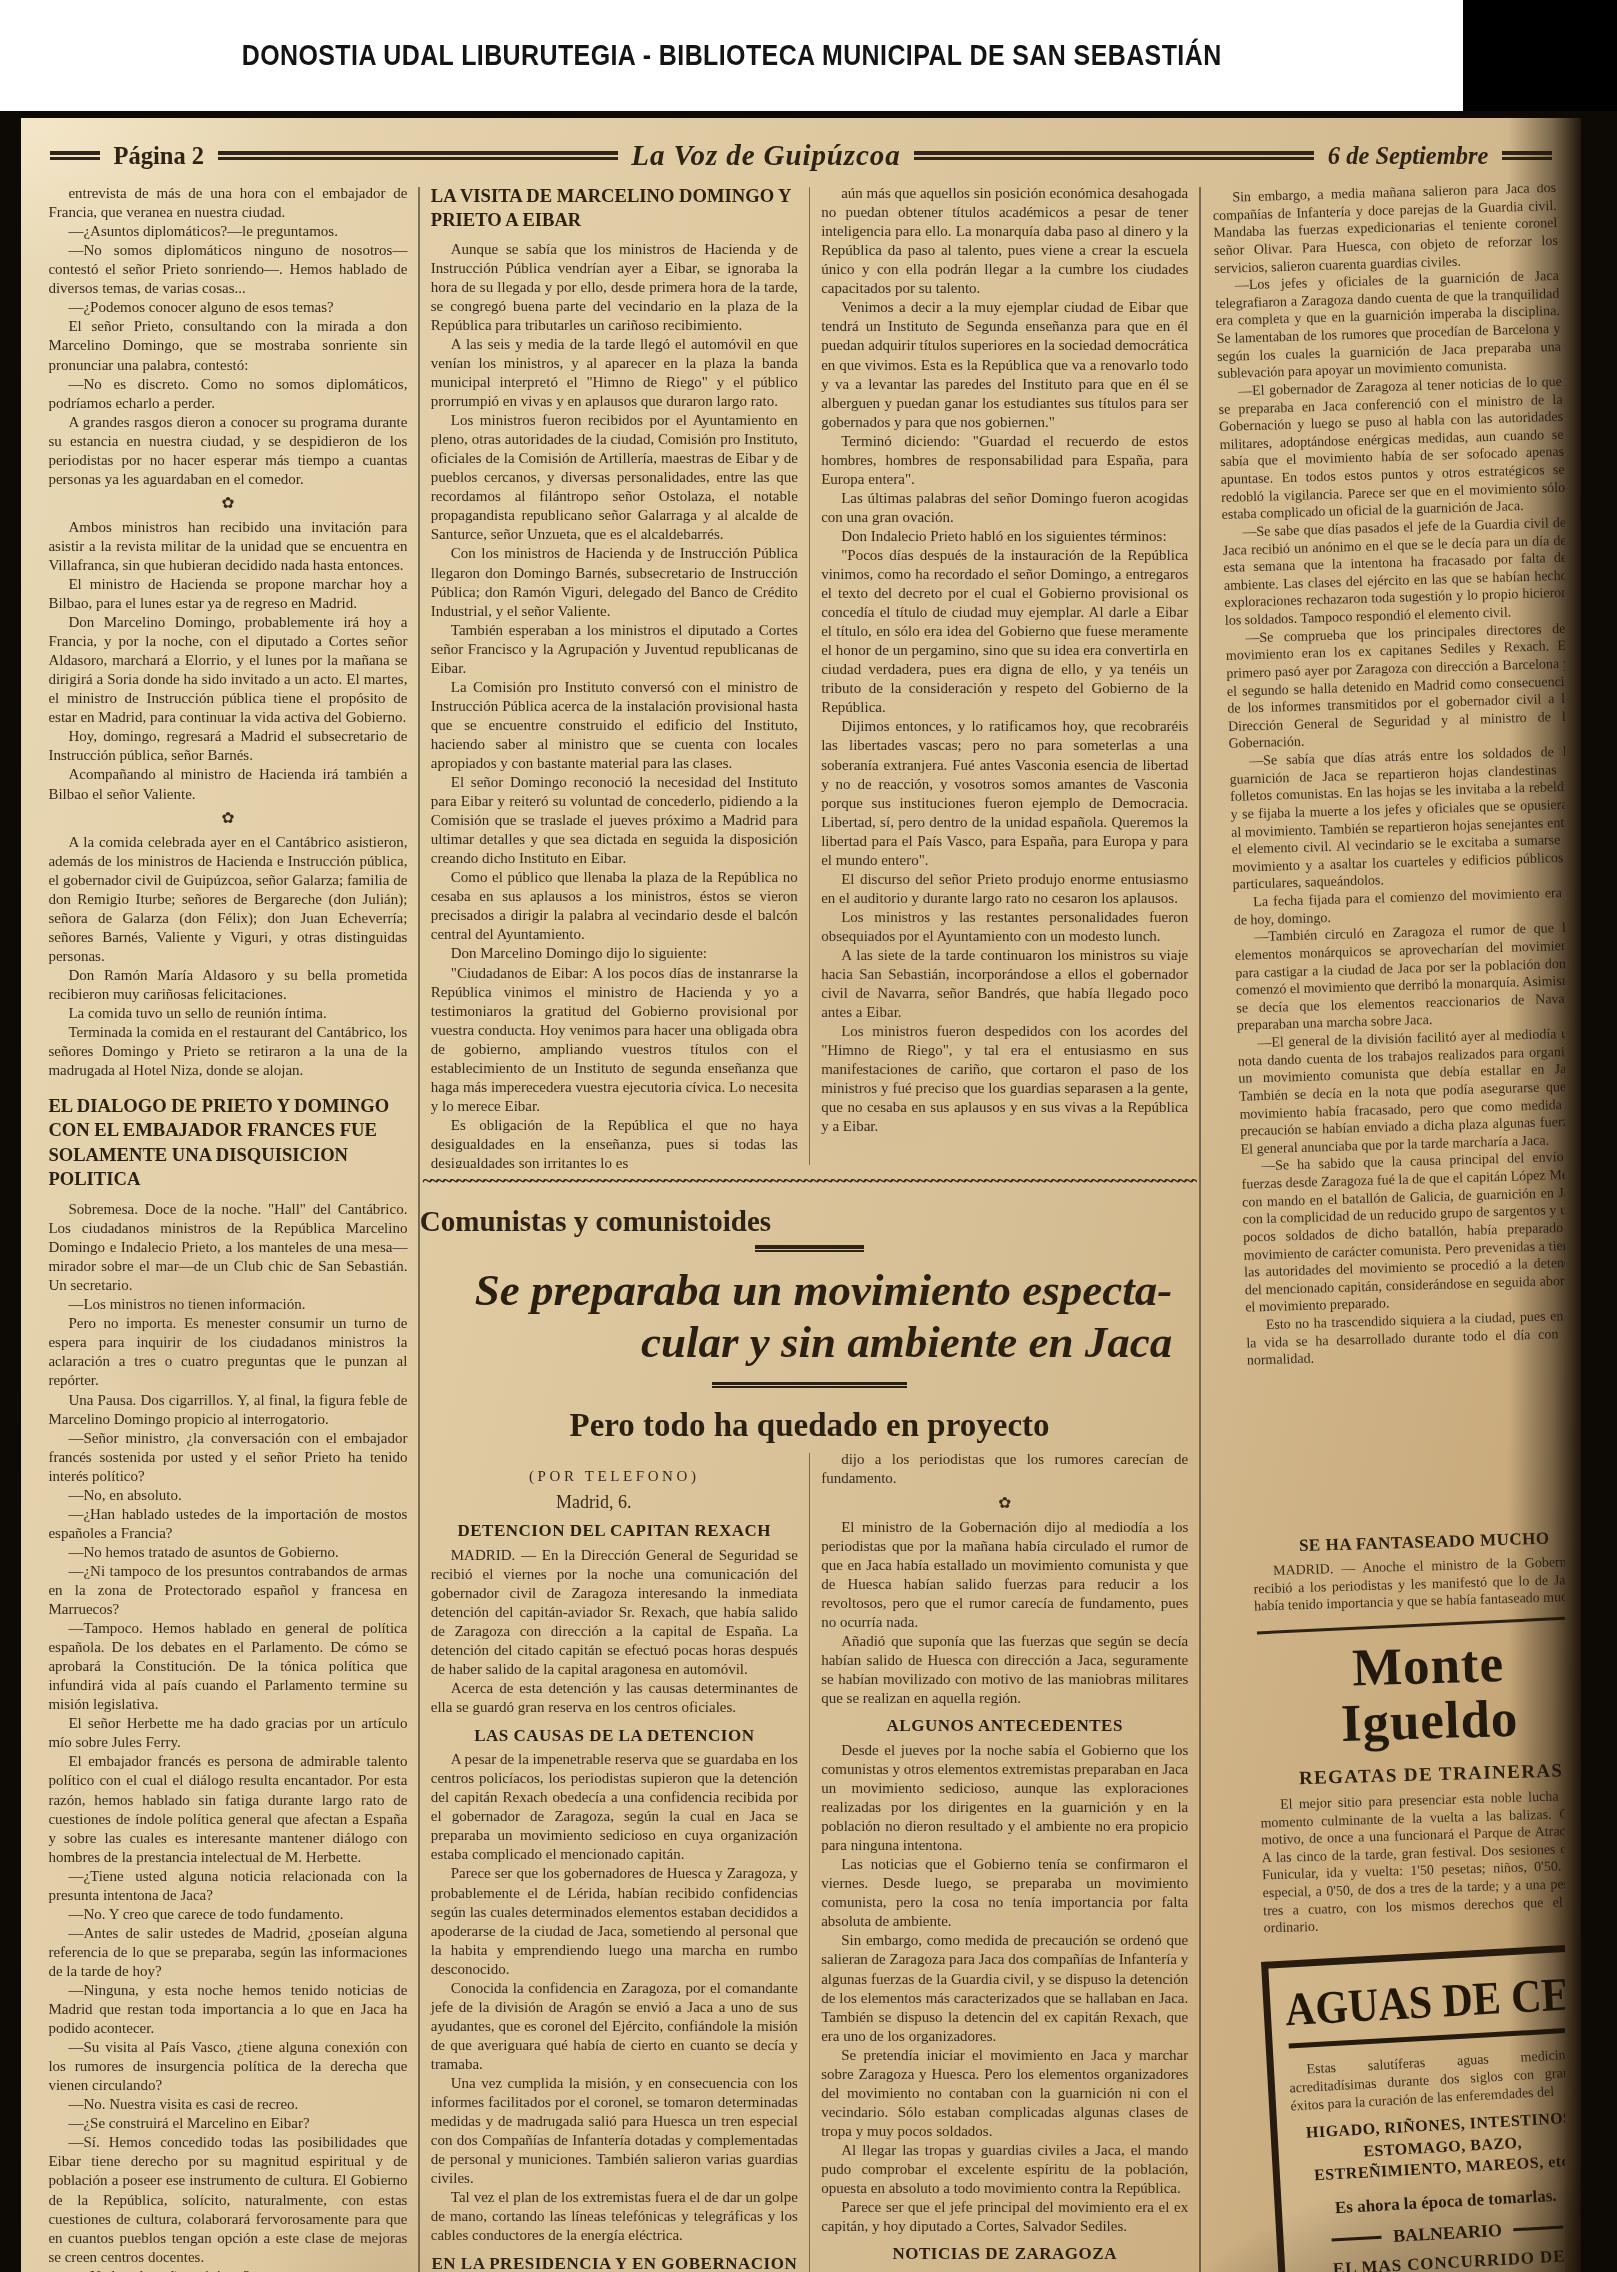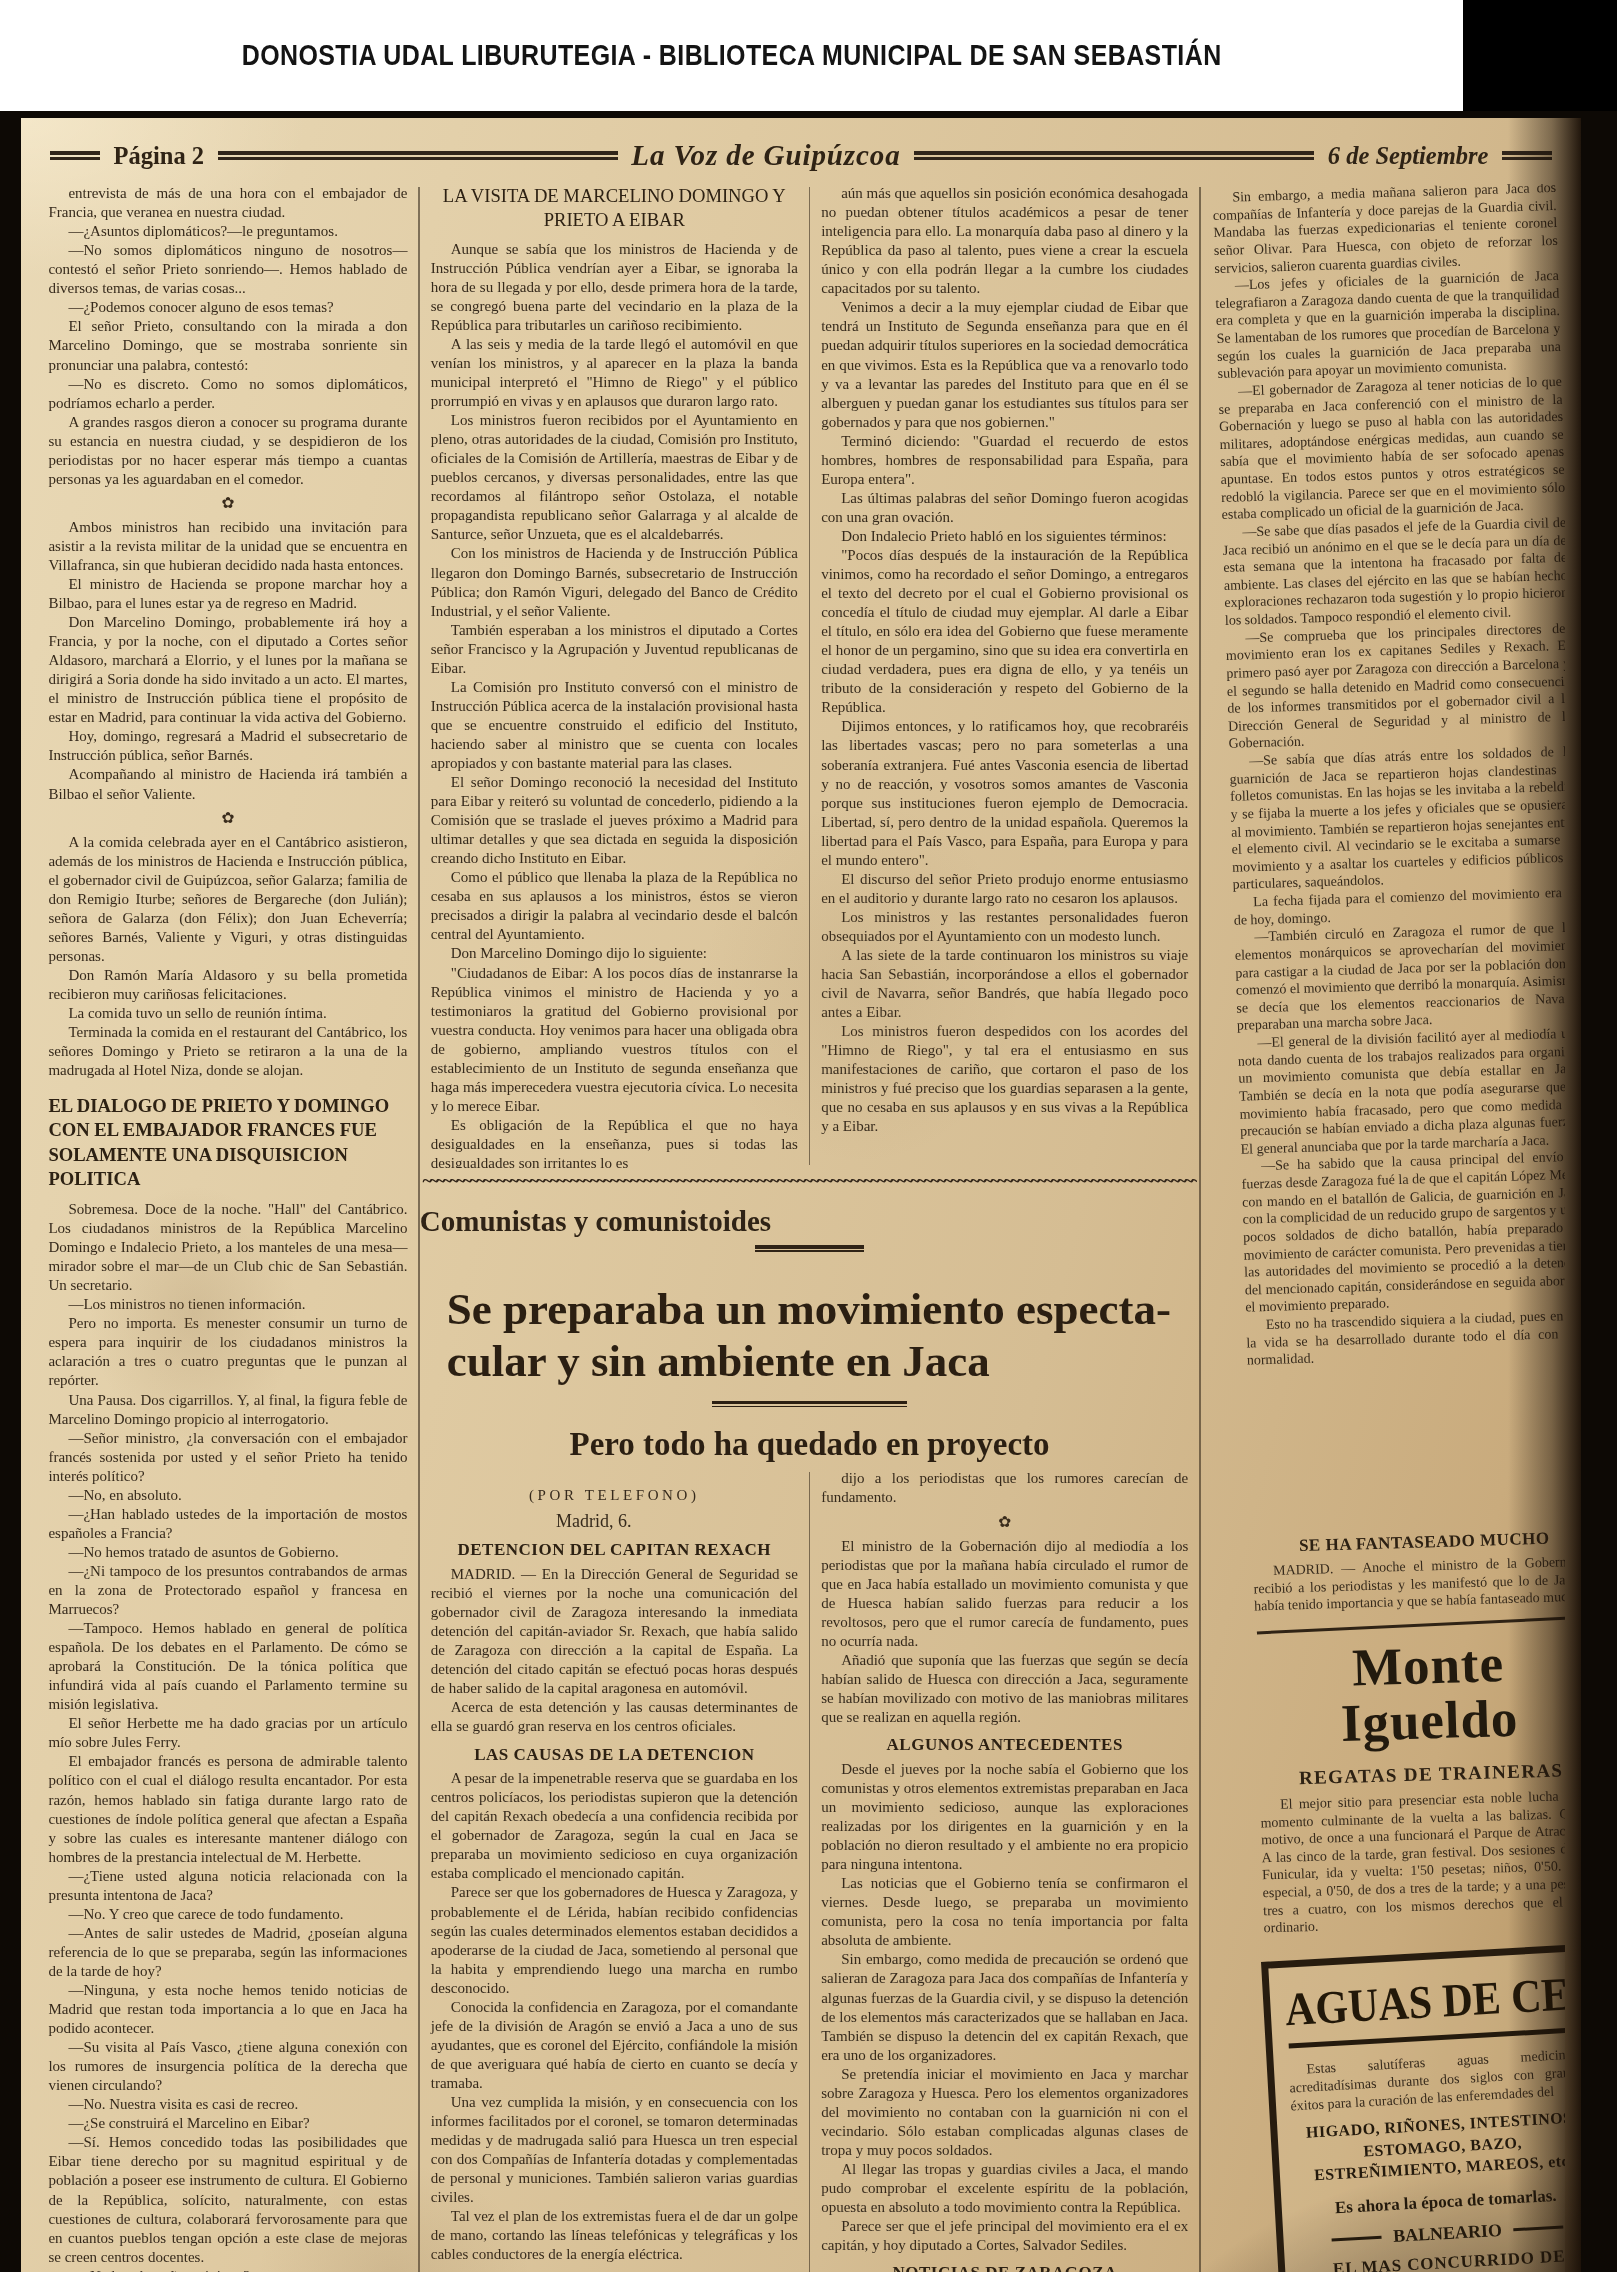--- a/index.html
+++ b/index.html
@@ -61,31 +61,31 @@
   .col2,.col3{flex:1;padding:0 11px;overflow:hidden;}
   .col4{width:344px;padding:0 8.2px 0 11.8px;flex:0 0 auto;overflow:hidden;}
   .col4-inner{transform:rotate(-1.7deg);transform-origin:50% 0;}
   .col4-news{height:1341px;overflow:hidden;}
   
   .para{font-size:15px;line-height:1.27;text-align:justify;text-indent:20px;margin:0;hyphens:auto;}
   .col4 .para{font-size:14px;line-height:1.26;}
   .subhead{text-align:center;font-size:17px;font-weight:700;letter-spacing:0.5px;margin:7.3px 0 3.6px;color:#2d2113;line-height:1.3;}
   .subhead-left{font-size:18.6px;font-weight:700;margin:13.6px 0 8.2px;line-height:1.32;color:#2d2113;}
   .flower-sep{text-align:center;font-size:15.5px;margin:5.5px 0;color:#3a2c1c;font-family:"DejaVu Sans",sans-serif;}
-  .col2-headline{text-align:center;font-size:18.6px;font-weight:400;line-height:1.3;margin:0 0 7.3px;color:#2d2113;}
+  .col2-headline{font-size:18.6px;font-weight:700;line-height:1.3;margin:0 0 7.3px;color:#2d2113;}
   
   .featured{flex:1 1 auto;display:flex;flex-direction:column;overflow:hidden;}
   .zigzag{
     text-align:center;color:#33261a;font-size:19px;font-weight:700;letter-spacing:-3.2px;
     line-height:.7;margin:6.4px 2.7px 0;white-space:nowrap;overflow:hidden;height:18px;
   }
   .kicker{text-align:left;font-size:29px;font-weight:700;margin:12.7px 0 0;color:#2f2316;}
   .kicker-rule{width:109px;height:7.7px;margin:6.4px auto 0;
     background:linear-gradient(to bottom,#2f2316 0 3.6px,rgba(0,0,0,0) 3.6px 5px,#2f2316 5px 6.8px,rgba(0,0,0,0) 6.8px);}
-  .featured-headline{text-align:left;font-size:45px;line-height:1.16;font-weight:700;margin:31px 27px 0;color:#2b1f12;}
+  .featured-headline{text-align:right;font-size:45px;line-height:1.16;font-weight:700;margin:12px 27px 0;color:#2b1f12;font-style:italic;}
   .headline-rule{width:195px;height:6.8px;margin:13.6px auto 0;
     background:linear-gradient(to bottom,#2b1f12 0 3.2px,rgba(0,0,0,0) 3.2px 4.5px,#2b1f12 4.5px 6.4px,rgba(0,0,0,0) 6.4px);}
   .deck{text-align:center;font-size:33px;font-weight:700;margin:18px 0 0;color:#2b1f12;}
   .featured-cols{flex:1 1 auto;display:flex;overflow:hidden;margin-top:6.4px;}
   .fcol{flex:1;padding:0 11px;overflow:hidden;}
   .byline{text-align:center;font-size:15px;letter-spacing:3.6px;margin:18px 0 0;font-weight:400;}
   .dateline{text-align:center;font-size:18px;margin:6.4px 41px 2.7px 0;}
   
   .mi-rule{height:3.2px;background:#2f2315;margin:13.6px 1.8px 11px;transform:rotate(-1deg);}
   .mi-title{font-size:53px;font-weight:700;text-align:center;color:#221a0e;letter-spacing:0.9px;word-spacing:27px;line-height:1.05;}

